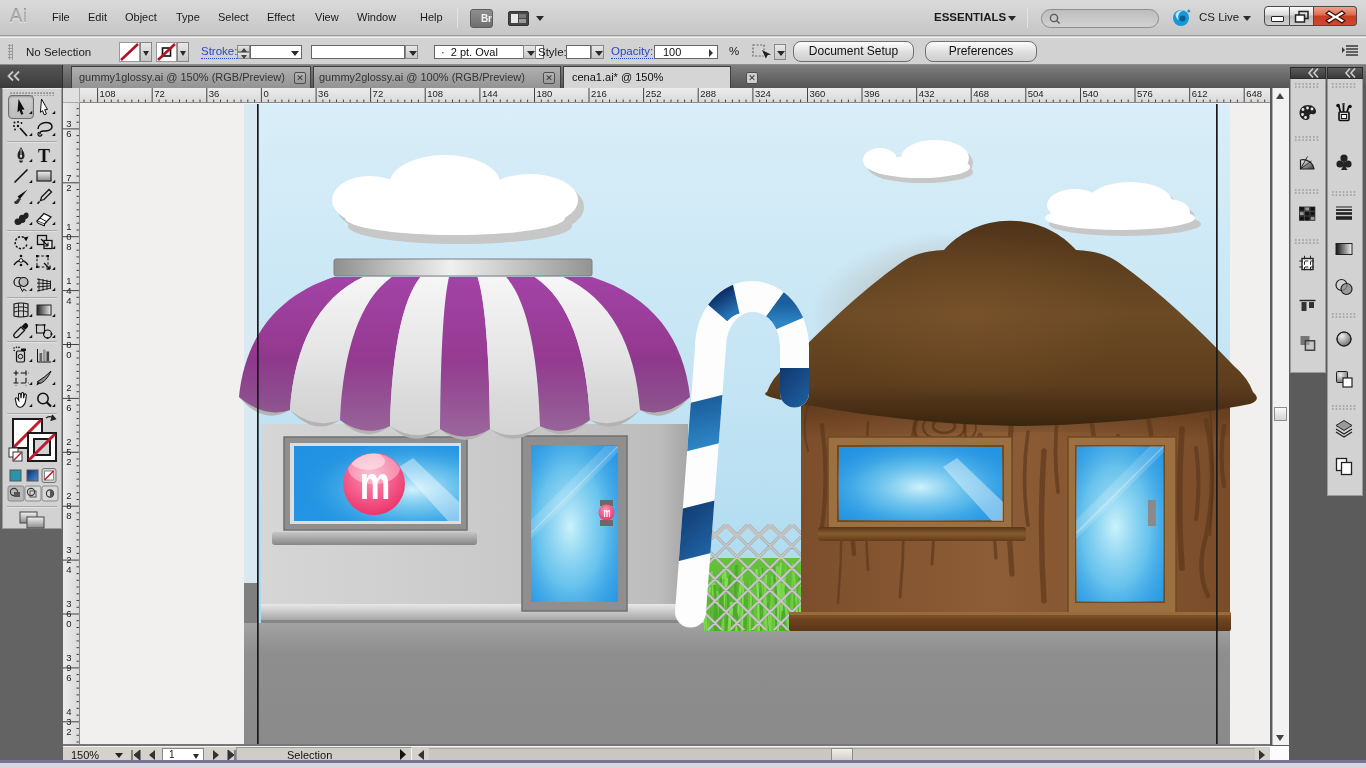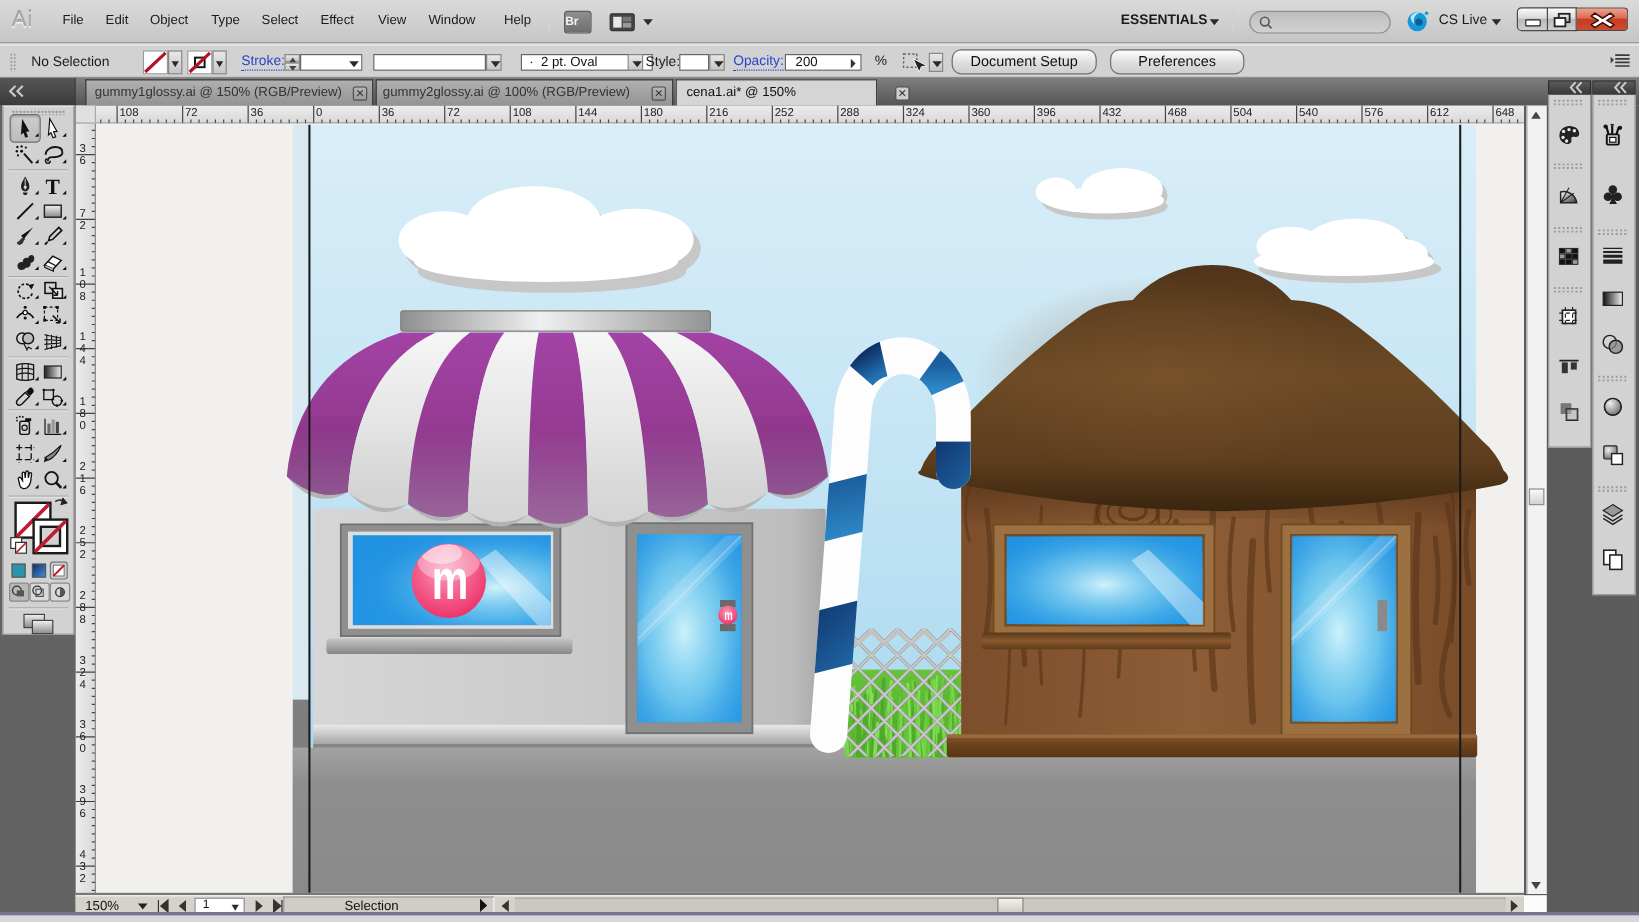--- a/index.html
+++ b/index.html
@@ -2,21 +2,21 @@
 <html><head><meta charset="utf-8"><style>
 *{margin:0;padding:0;box-sizing:border-box}
 html,body{width:1366px;height:768px;overflow:hidden;font-family:"Liberation Sans",sans-serif;background:#d4d4d4}
 #app{position:relative;width:1366px;height:768px}
 .abs{position:absolute}
 .t12{font-size:11.5px;color:#1c1c1c}
 #menubar{left:0;top:0;width:1366px;height:36px;background:linear-gradient(#dadada,#c6c6c6);border-bottom:1px solid #9b9b9b}
 .mi{position:absolute;top:11px;font-size:11px;color:#1a1a1a}
 #ailogo{left:10px;top:6px;font-size:18px;font-weight:normal;color:#ababab;text-shadow:0 1px 0 #ececec, 0 -1px 0 #8f8f8f;letter-spacing:1px}
 .vsep{position:absolute;width:1px;background:#a5a5a5;border-right:1px solid #e4e4e4}
-#brbtn{left:470px;top:9px;width:23px;height:19px;background:linear-gradient(#8f8f8f,#6e6e6e);border:1px solid #5c5c5c;border-radius:3px;color:#f2f2f2;font-size:10px;font-weight:bold;text-align:left;line-height:17px}
+#brbtn{left:470px;top:9px;width:23px;height:19px;background:linear-gradient(#8f8f8f,#6e6e6e);border:1px solid #5c5c5c;border-radius:3px;color:#f2f2f2;font-size:10px;font-weight:bold;text-align:right;line-height:17px}
 #wsicon{left:508px;top:11px;width:21px;height:15px;background:#454545;border:1px solid #333;border-radius:2px}
 #wsicon .q{position:absolute;background:#e8e8e8}
 .dar{position:absolute;width:0;height:0;border-left:4px solid transparent;border-right:4px solid transparent;border-top:5px solid #2a2a2a}
 #essen{left:934px;top:11px;font-size:11.5px;font-weight:bold;color:#1b1b1b}
 #search{left:1041px;top:9px;width:118px;height:19px;border:1px solid #8e8e8e;border-radius:10px;background:linear-gradient(#bdbdbd,#d2d2d2)}
 #cslive{left:1199px;top:11px;font-size:11.5px;color:#1b1b1b}
 #winbtns{left:1264px;top:6px;width:93px;height:20px}
 .wb{position:absolute;top:0;height:20px;border:1px solid #4a4a4a;background:linear-gradient(#fbfbfb 0%,#d9d9d9 45%,#b9b9b9 50%,#cfcfcf 100%)}
 #wb1{left:0;width:26px;border-radius:4px 0 0 4px}
 #wb2{left:26px;width:24px;border-left:none}
@@ -123,21 +123,21 @@
  <div class="combo" style="left:434px;top:7px;width:110px;height:14px;font-size:11px;color:#111;line-height:13px"><span style="margin-left:6px">·&nbsp;&nbsp;2 pt. Oval</span></div>
  <div class="cbtn" style="left:523px;top:7px;width:13px;height:14px">
         <div class="dar" style="left:2.5px;top:5px"></div>
       </div>
  <span class="abs t12" style="left:538px;top:8px">Style:</span>
  <div class="combo" style="left:566px;top:7px;width:25px;height:14px"></div>
  <div class="cbtn" style="left:591px;top:7px;width:13px;height:14px">
         <div class="dar" style="left:2.5px;top:5px"></div>
       </div>
  <span class="blab" style="left:611px;top:7px">Opacity:</span>
- <div class="combo" style="left:654px;top:7px;width:64px;height:14px;font-size:11px;color:#111;line-height:13px"><span style="margin-left:8px">200</span><svg width="6" height="8" style="position:absolute;right:3px;top:3px">
+ <div class="combo" style="left:654px;top:7px;width:64px;height:14px;font-size:11px;color:#111;line-height:13px"><span style="margin-left:8px">100</span><svg width="6" height="8" style="position:absolute;right:3px;top:3px">
           <path d="M1,0 L5,4 L1,8 Z" fill="#333"></path>
         </svg></div>
  <span class="abs t12" style="left:729px;top:7px">%</span>
  <svg class="abs" style="left:751px;top:5px" width="24" height="20">
         <rect x="2" y="2" width="11" height="11" fill="none" stroke="#666" stroke-width="1.2" stroke-dasharray="2 1.6"></rect>
         <path d="M10,6 L15,17 L16.8,12.6 L21.5,11.8 Z" fill="#222" stroke="#f4f4f4" stroke-width="0.8"></path>
       </svg>
  <div class="cbtn" style="left:774px;top:6px;width:12px;height:16px">
         <div class="dar" style="left:2px;top:6px"></div>
       </div>

